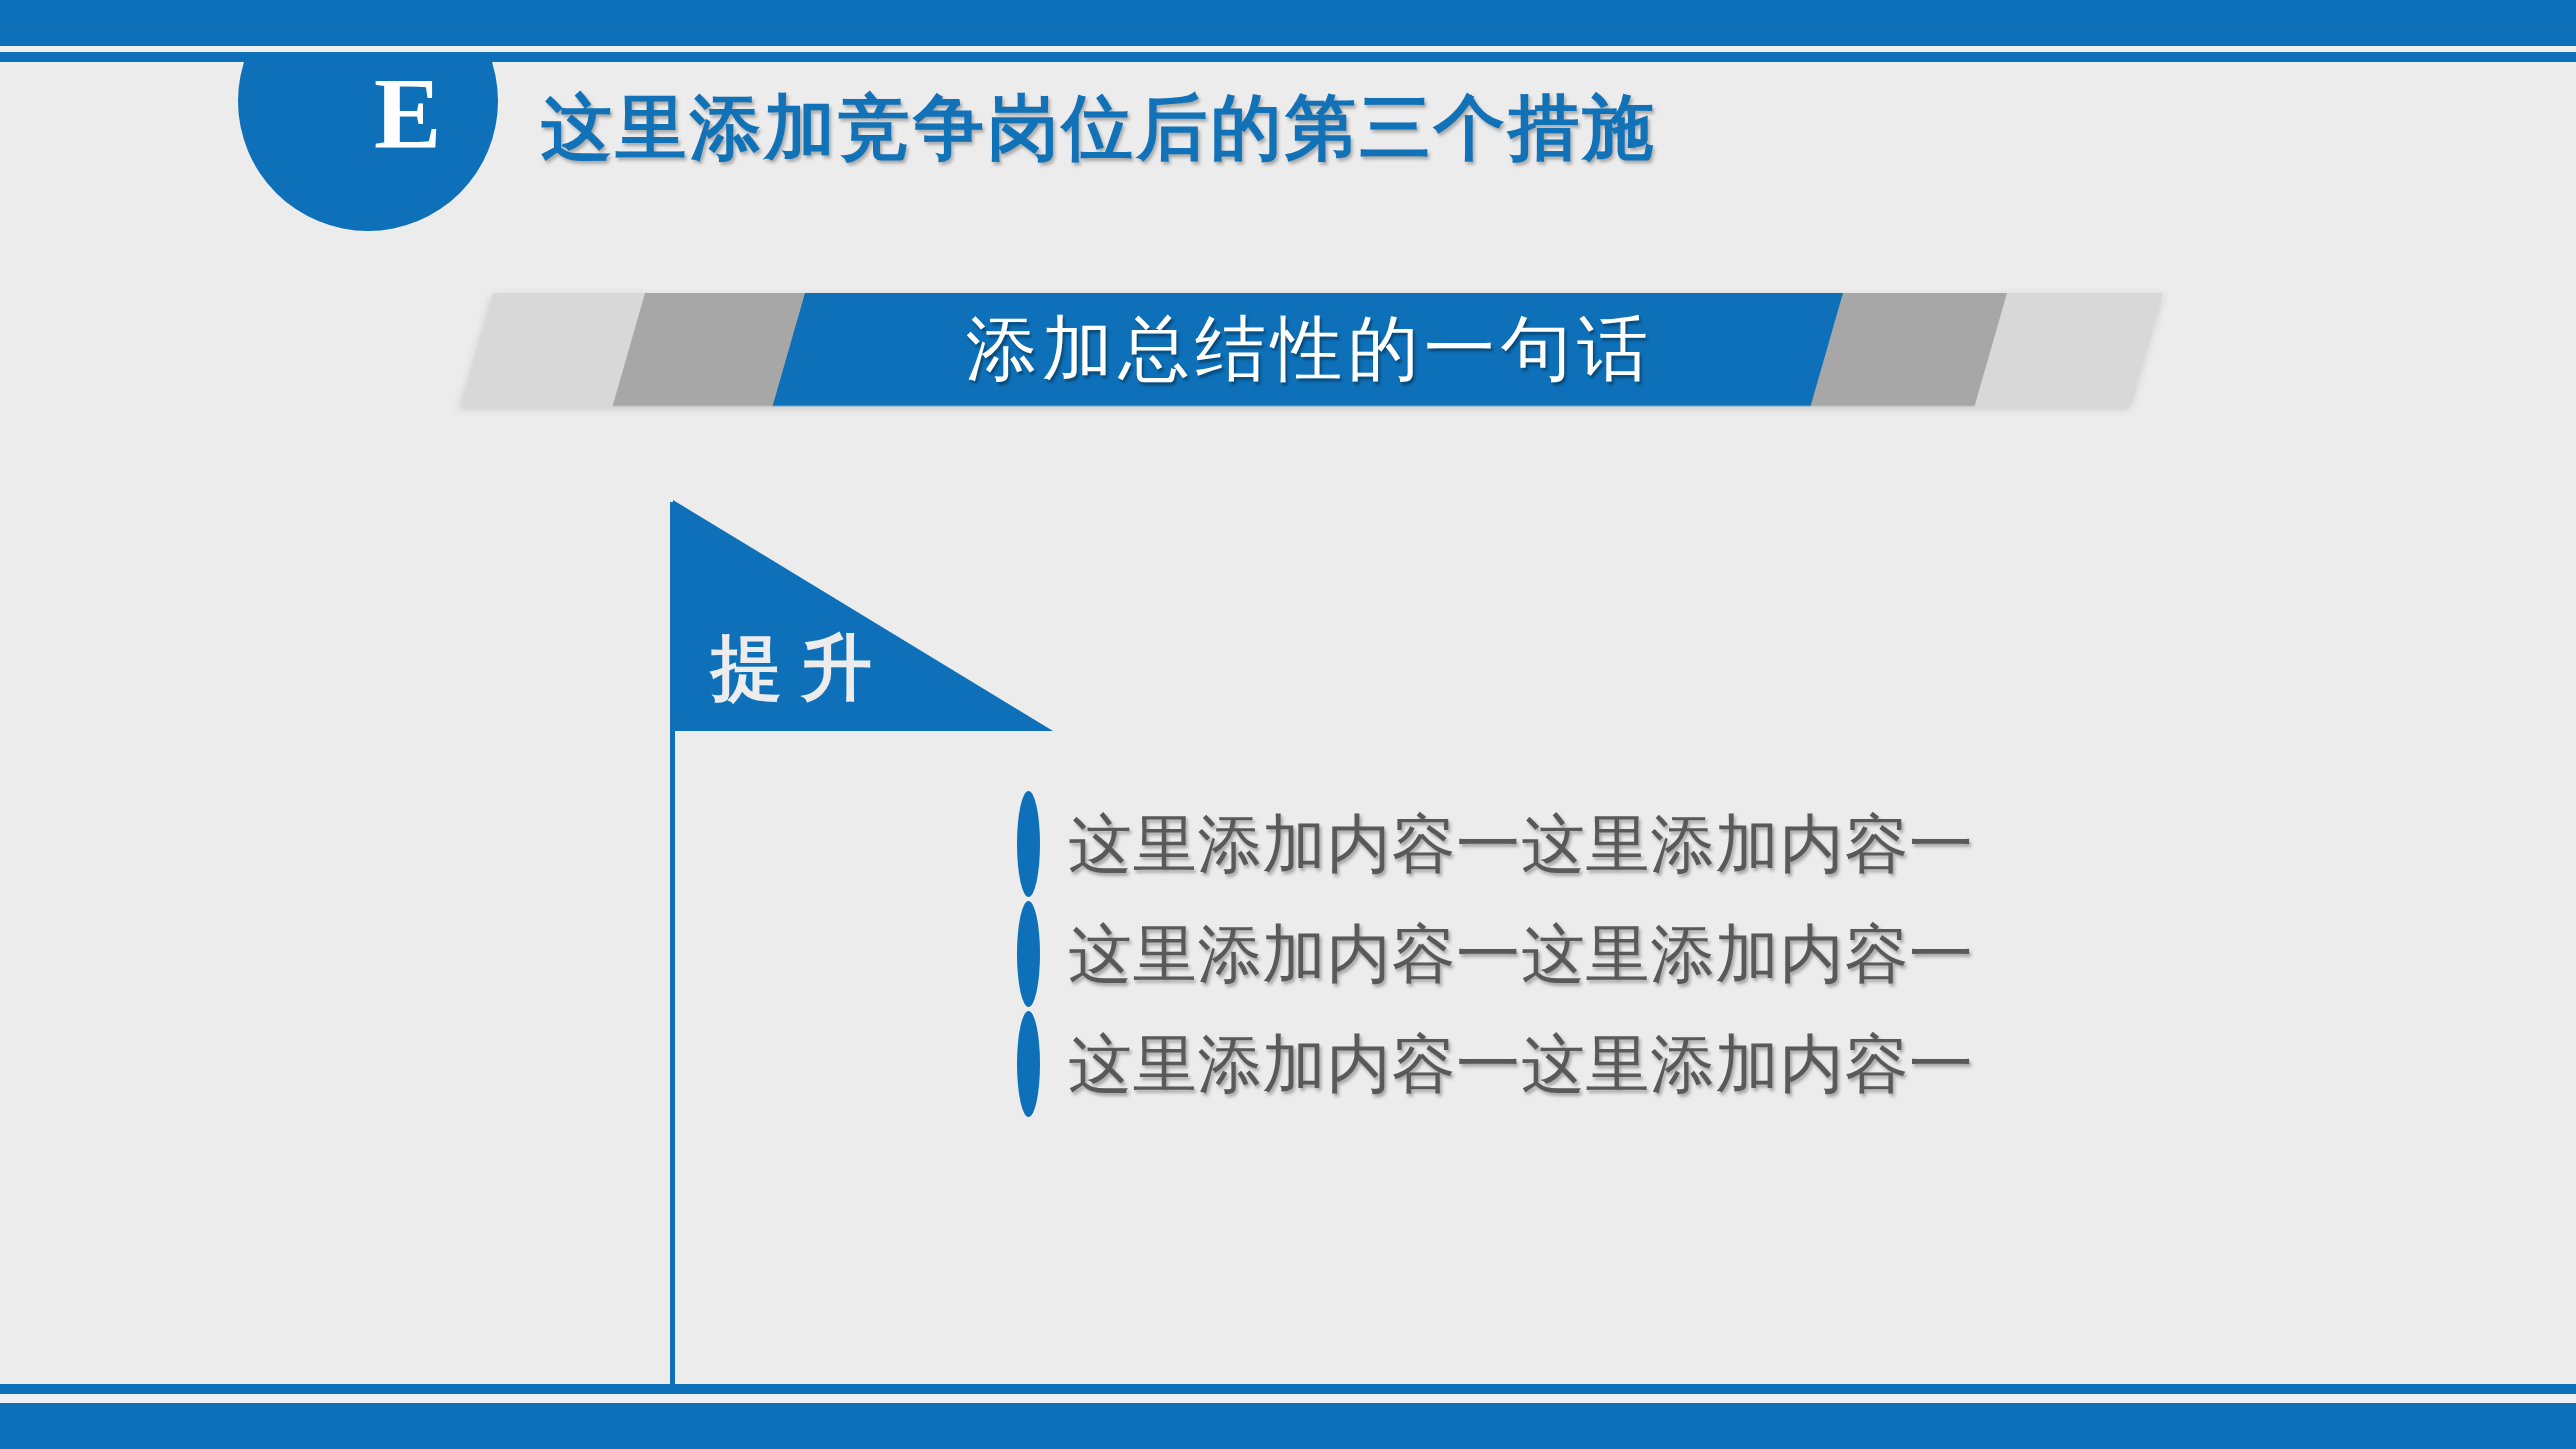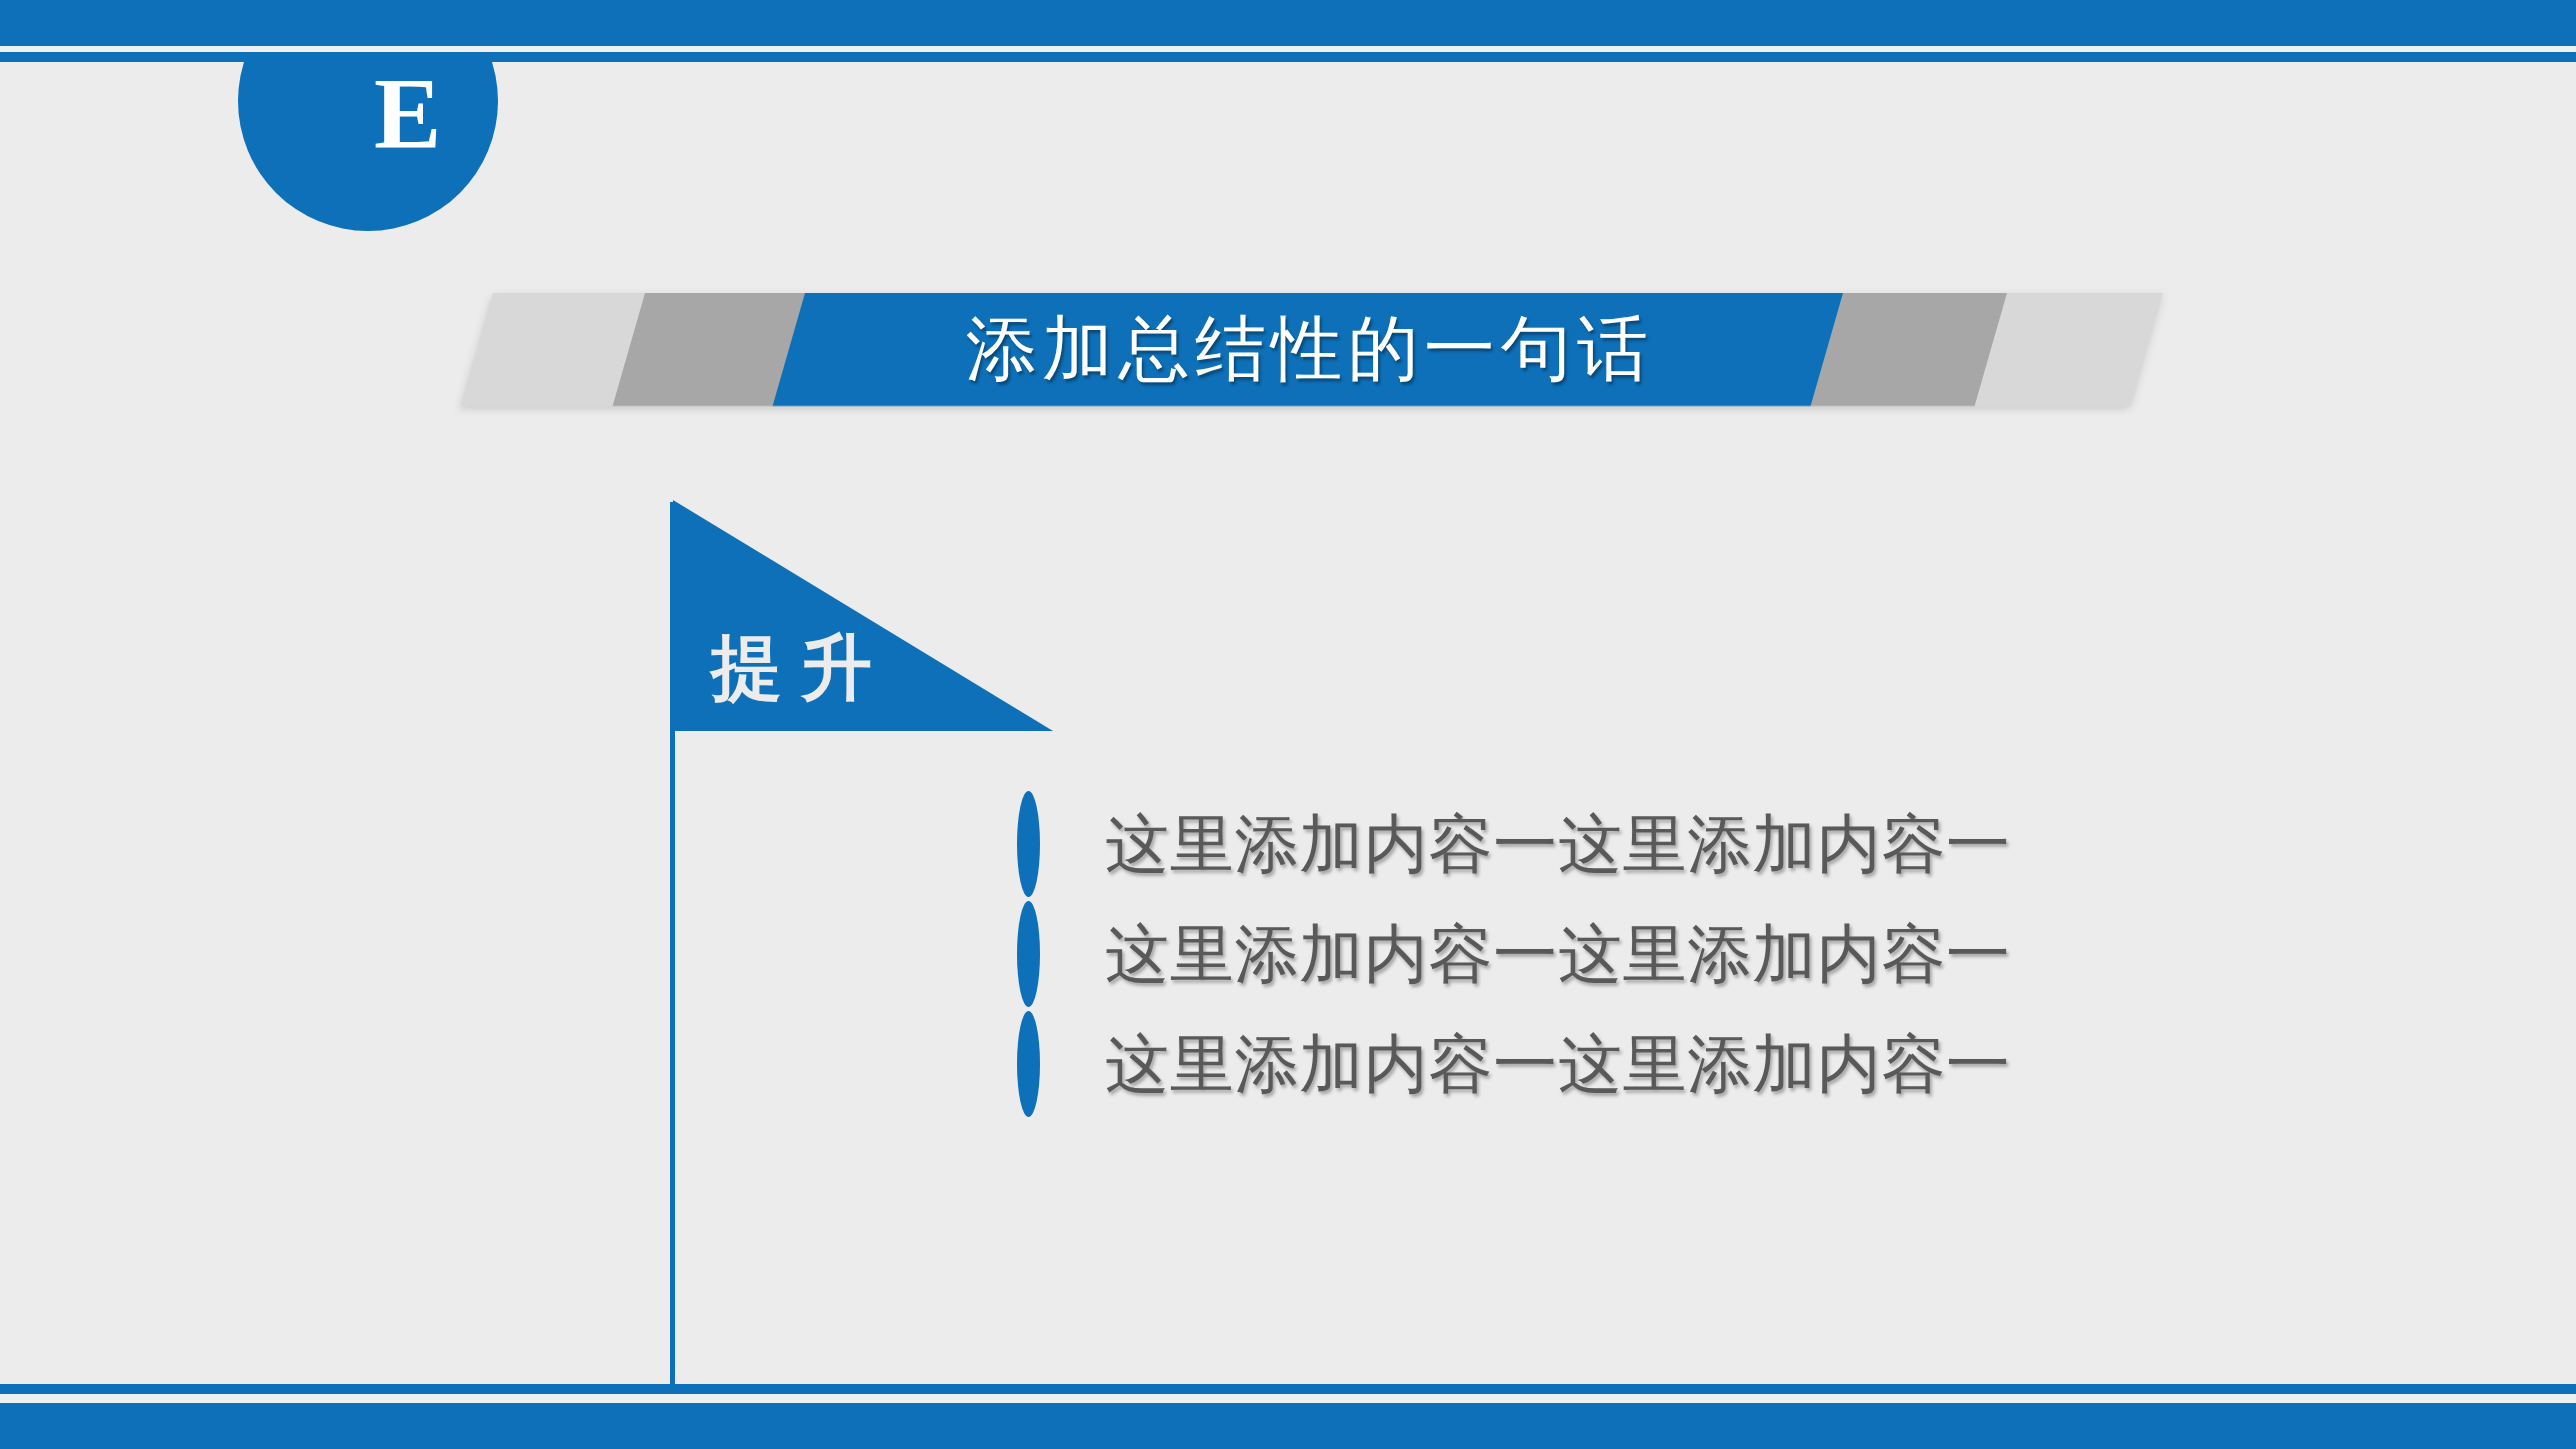--- a/index.html
+++ b/index.html
@@ -134,41 +134,42 @@
   .bullet-row.r1{top:789px;}
   .bullet-row.r2{top:899px;}
   .bullet-row.r3{top:1009px;}
   .bullet-ellipse{
     width:23px;height:106px;
     border-radius:50%;
     background:var(--c-accent);
     flex:0 0 auto;
   }
   .bullet-text{
-    margin-left:65px;
+    margin-left:28px;
     font-size:64px;
     letter-spacing:0.7px;
     color:var(--c-body_text);
     text-shadow:2px 2.7px 3.4px rgba(0,0,0,0.30);
     white-space:nowrap;
   }
 </style>
 </head>
 <body>
 
 <div class="slide">
 
   <div class="circle-badge">
     <span class="badge-letter">E</span>
   </div>
 
   <div class="top-bar-main"></div>
   <div class="top-gap"></div>
   <div class="top-strip"></div>
 
+  <h1 class="title">这里添加竞争岗位后的第三个措施</h1>
 
   <div class="banner">
     <div class="seg seg-light-left"></div>
     <div class="seg seg-dark-left"></div>
     <div class="seg seg-blue"></div>
     <div class="seg seg-dark-right"></div>
     <div class="seg seg-light-right"></div>
   </div>
   <div class="banner-label">添加总结性的一句话</div>
 

